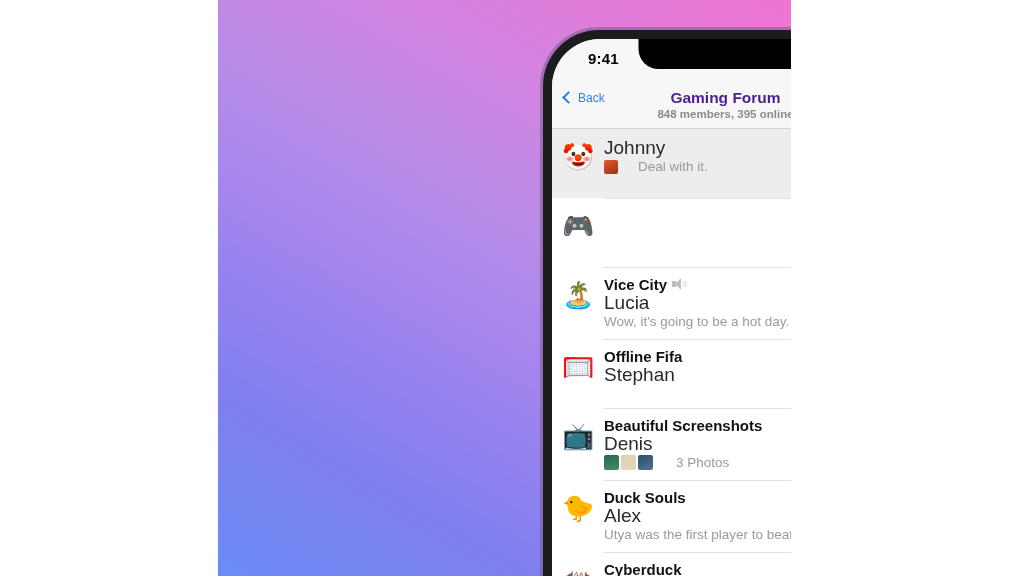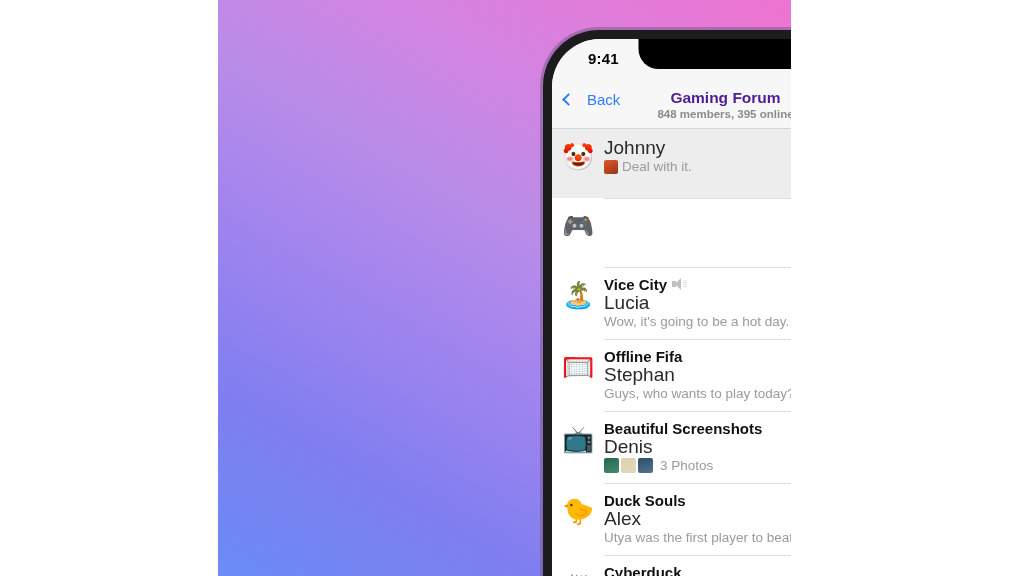--- a/index.html
+++ b/index.html
@@ -66,22 +66,22 @@
   }
   
   #navbar {
     position:absolute; left:0; top:44px; width:100%; height:46px;
     background:#f7f7f8;
     border-bottom:.5px solid #d3d3d6;
     z-index:25;
   }
   #back-btn {
     position:absolute; left:12px; top:8px;
-    display:flex; align-items:center; gap:13px;
-    color:#2f7df6; font-size:15px; cursor:pointer;
+    display:flex; align-items:center; gap:4px;
+    color:#2f7df6; font-size:12px; cursor:pointer;
   }
   #back-chevron {
     display:inline-block; width:9px; height:9px;
     border-left:2.4px solid #2f7df6; border-bottom:2.4px solid #2f7df6;
     transform:rotate(45deg); margin-right:1px; margin-bottom:1px;
   }
   #nav-center {
     position:absolute; left:0; right:0; top:6px;
     text-align:center; pointer-events:none;
   }
@@ -122,21 +122,21 @@
     content:""; position:absolute; left:3px; top:0px;
     width:0; height:0; border-top:6.5px solid transparent; border-bottom:6.5px solid transparent;
     border-right:6px solid #8b8b90;
   }
   .mute-waves{
     position:absolute; right:-1px; top:1px; font-size:9px; color:#8b8b90; line-height:11px;
   }
   .sender { font-size:19px; color:#2a2a2c; margin-top:1px; line-height:17px; }
   .preview {
     font-size:13.5px; color:#9a9a9f; margin-top:2px; line-height:17px;
-    display:flex; align-items:center; gap:4px;
+    display:flex; align-items:center; gap:20px;
     white-space:nowrap; overflow:hidden; text-overflow:ellipsis;
   }
   .thumb-sm {
     width:14px; height:14px; min-width:14px; border-radius:2px;
     background:linear-gradient(150deg,#e0582e,#b8401c 60%,#8a3b20);
     display:block;
   }
   .photo-strip { display:flex; gap:2px; margin-right:3px; }
   .photo-strip span { width:15px; height:15px; border-radius:2px; display:block; }
 </style>
@@ -199,23 +199,20 @@
               </div>
               <div class="sep"></div>
             </div>
             <div class="row">
               <div class="avatar">🥅</div>
               <div class="rowbody">
                 <div class="rowtop">
                   <div class="title">Offline Fifa</div>
                 </div>
                 <div class="sender">Stephan</div>
-                <div class="preview">
-                  <span>Guys, who wants to play today?</span>
-                </div>
               </div>
               <div class="sep"></div>
             </div>
             <div class="row">
               <div class="avatar">📺</div>
               <div class="rowbody">
                 <div class="rowtop">
                   <div class="title">Beautiful Screenshots</div>
                 </div>
                 <div class="sender">Denis</div>

